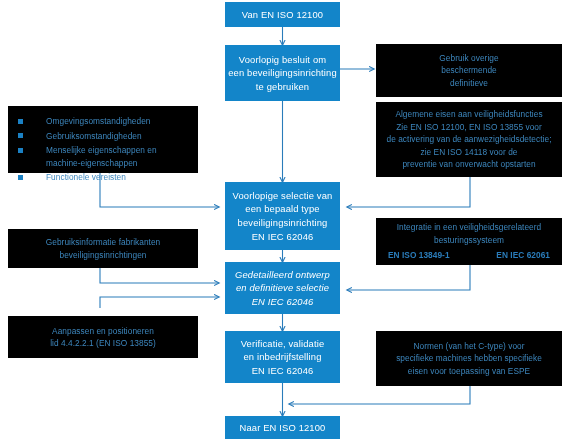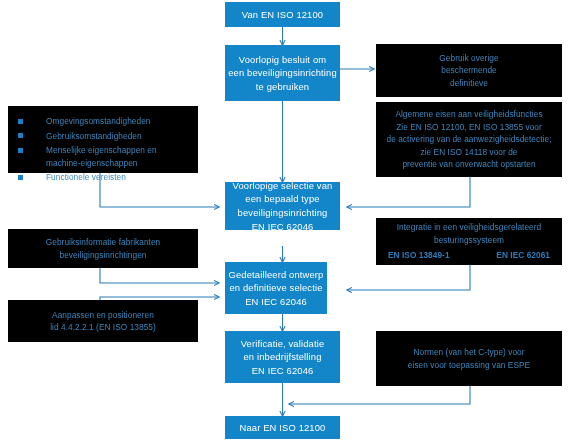--- a/index.html
+++ b/index.html
@@ -176,60 +176,61 @@
   </div>
 
   <div class="node gray" style="left:376px; top:102px; width:186px; height:75px;">
     <span class="line">Algemene eisen aan veiligheidsfuncties</span>
     <span class="line">Zie EN ISO 12100, EN ISO 13855 voor</span>
     <span class="line">de activering van de aanwezigheidsdetectie;</span>
     <span class="line">zie EN ISO 14118 voor de</span>
     <span class="line">preventie van onverwacht opstarten</span>
   </div>
 
-  <div class="node blue" style="left:225px; top:182px; width:115px; height:48px;">
+  <div class="node blue" style="left:225px; top:182px; width:115px; height:68px;">
     <span class="line">Voorlopige selectie van</span>
     <span class="line">een bepaald type</span>
     <span class="line">beveiligingsinrichting</span>
     <span class="line">EN IEC 62046</span>
   </div>
 
   <div class="node gray" style="left:8px; top:229px; width:190px; height:39px;">
     <span class="line">Gebruiksinformatie fabrikanten</span>
     <span class="line">beveiligingsinrichtingen</span>
   </div>
 
   <div class="node gray" style="left:376px; top:218px; width:186px; height:47px;">
     <span class="line">Integratie in een veiligheidsgerelateerd</span>
     <span class="line">besturingssysteem</span>
     <div class="stdrow">
       <span>EN ISO 13849-1</span>
       <span>EN IEC 62061</span>
     </div>
   </div>
 
-  <div class="node blue" style="left:225px; top:262px; width:102px; height:52px;">
+  <div class="node blue" style="left:225px; top:262px; width:115px; height:52px;font-style:italic;">
     <span class="line">Gedetailleerd ontwerp</span>
     <span class="line">en definitieve selectie</span>
     <span class="line">EN IEC 62046</span>
   </div>
 
-  <div class="node gray" style="left:8px; top:300px; width:190px; height:42px;">
+  <div class="node gray" style="left:8px; top:316px; width:190px; height:42px;">
     <span class="line">Aanpassen en positioneren</span>
     <span class="line">lid 4.4.2.2.1 (EN ISO 13855)</span>
   </div>
 
   <div class="node blue" style="left:225px; top:331px; width:115px; height:52px;">
     <span class="line">Verificatie, validatie</span>
     <span class="line">en inbedrijfstelling</span>
     <span class="line">EN IEC 62046</span>
   </div>
 
   <div class="node gray" style="left:376px; top:331px; width:186px; height:55px;">
     <span class="line">Normen (van het C-type) voor</span>
+    <span class="line">specifieke machines hebben specifieke</span>
     <span class="line">eisen voor toepassing van ESPE</span>
   </div>
 
   <div class="node blue" style="left:225px; top:416px; width:115px; height:23px;justify-content:center;">
     <span class="line">Naar EN ISO 12100</span>
   </div>
 
 </div>
 
 </body></html>

